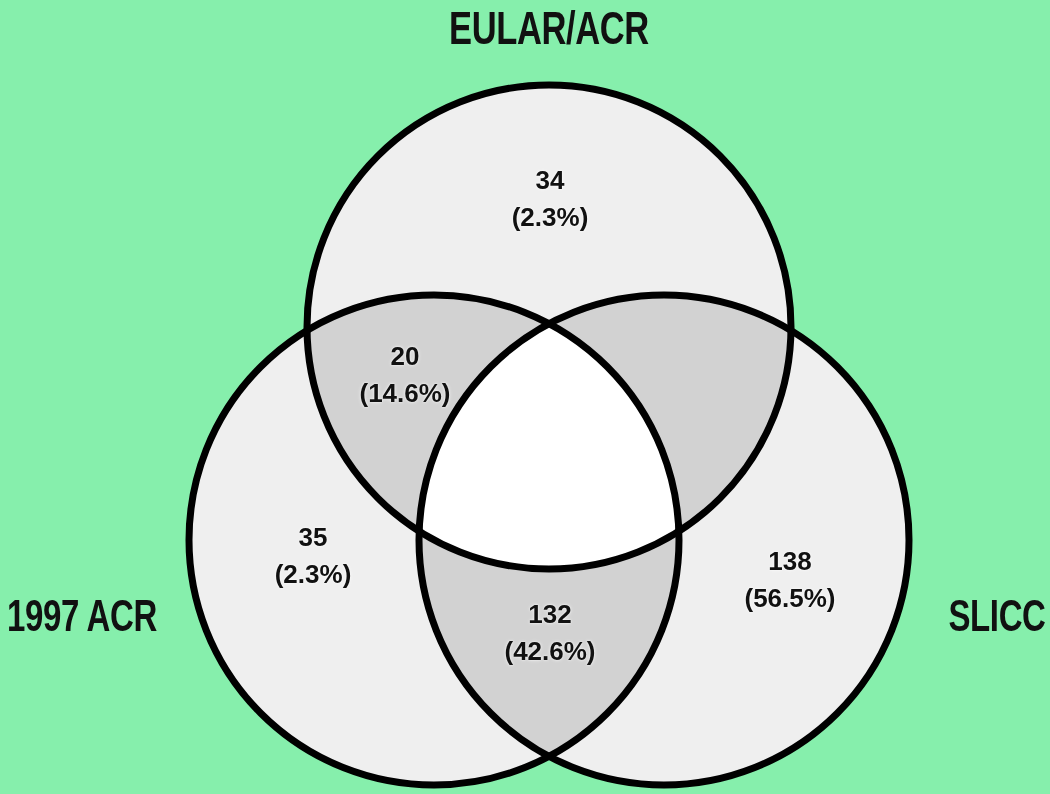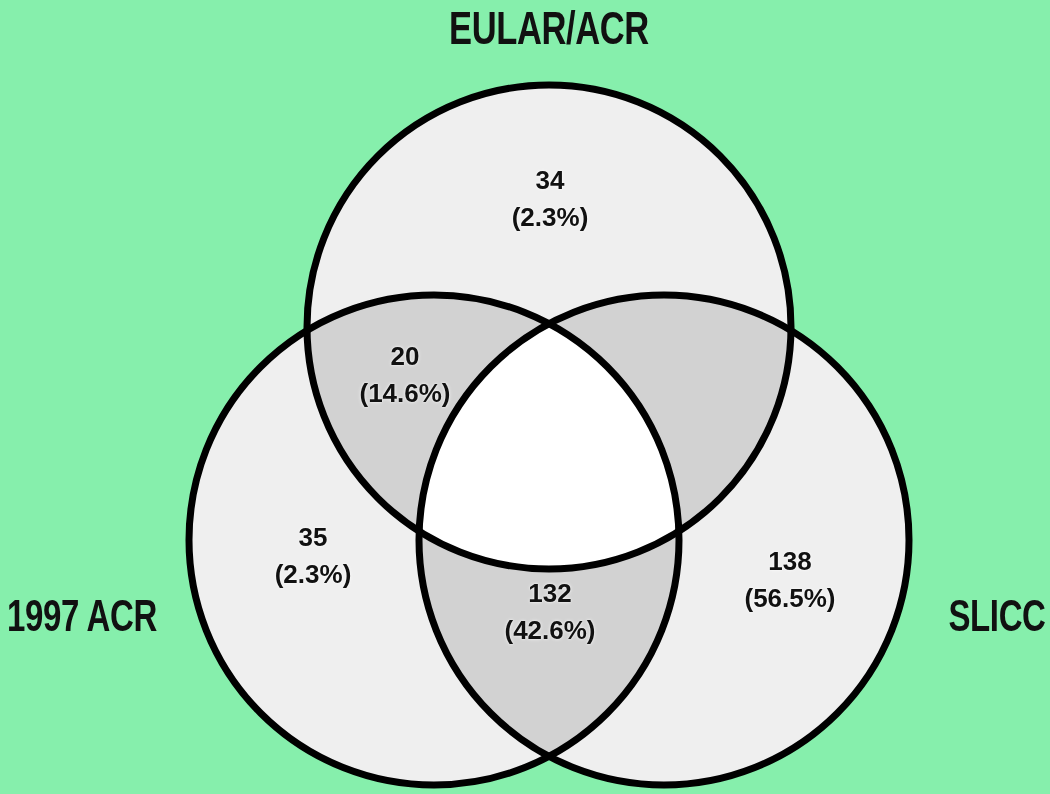--- a/index.html
+++ b/index.html
@@ -103,18 +103,18 @@
   <div class="region-label" style="left:313px; top:556px;">
     <div>35</div>
     <div>(2.3%)</div>
   </div>
 
   <div class="region-label" style="left:790px; top:556px;margin-top:24px;">
     <div>138</div>
     <div>(56.5%)</div>
   </div>
 
-  <div class="region-label" style="left:550px; top:612px;text-align:center;">
+  <div class="region-label" style="left:550px; top:633px;text-align:center;">
     <div>132</div>
     <div>(42.6%)</div>
   </div>
 
 </div>
 
 </body></html>

